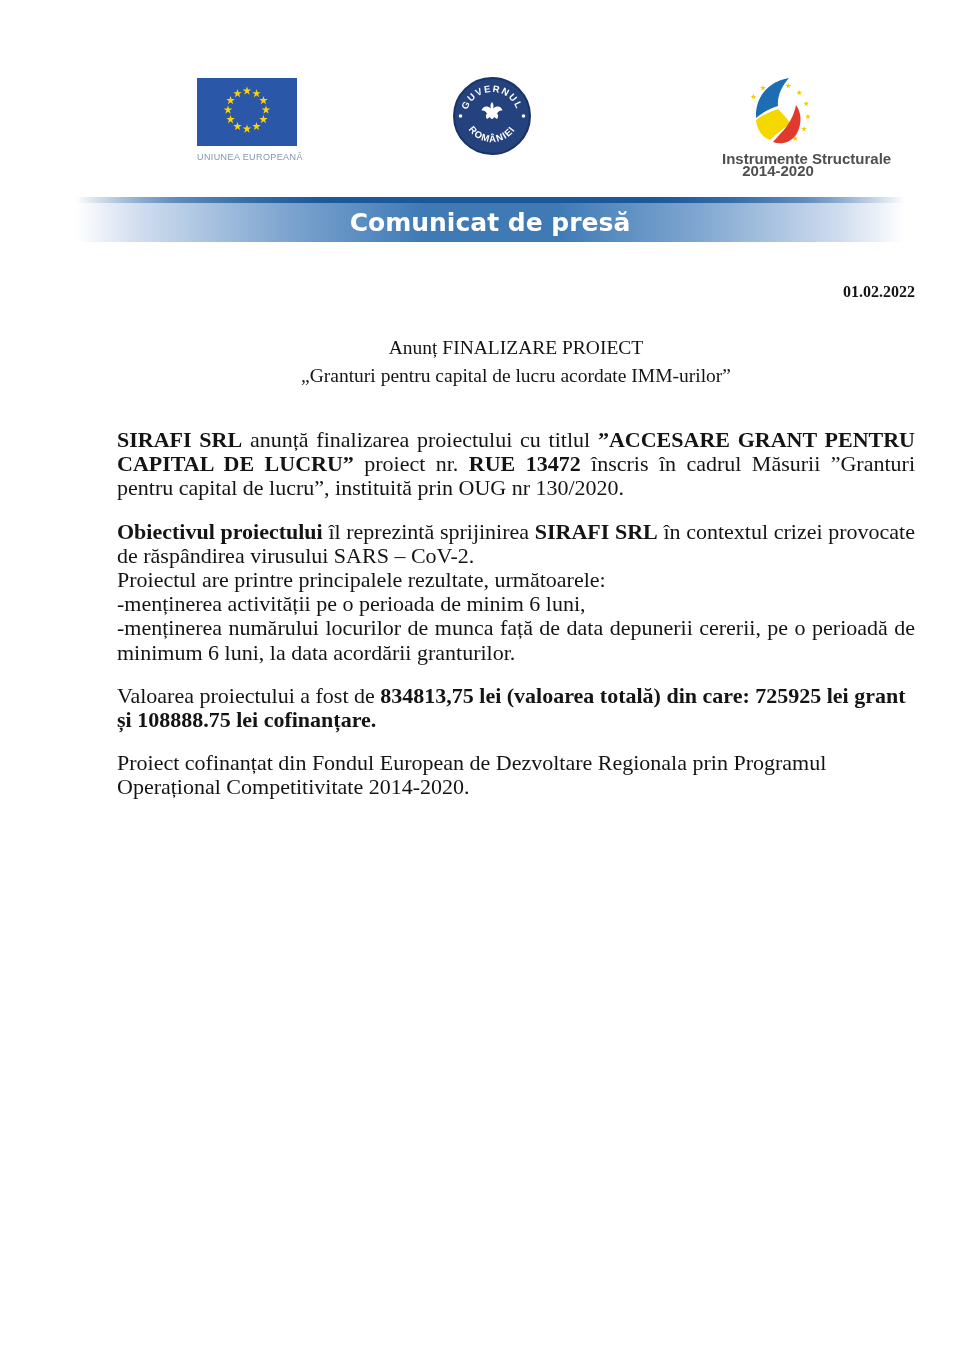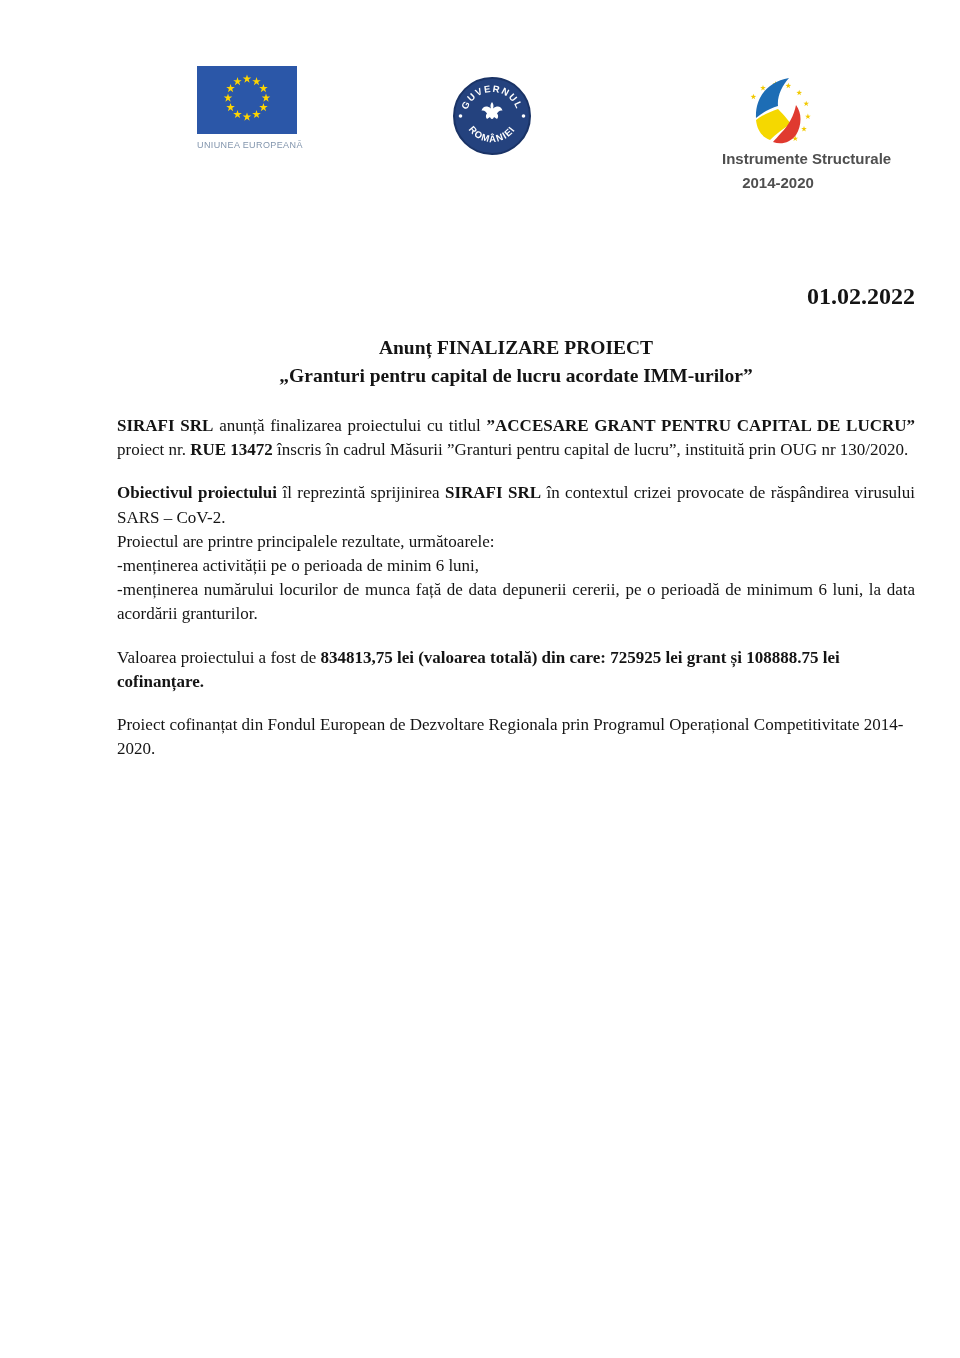--- a/index.html
+++ b/index.html
@@ -8,21 +8,21 @@
     width: 960px;
     height: 1358px;
     background: #ffffff;
     overflow: hidden;
     font-family: "Liberation Serif", serif;
     color: #141414;
   }
 
   
   .logo-block { position: absolute; text-align: center; }
-  #eu-block   { left: 178px; top: 66px;  width: 95px; padding-left: 19px; }
+  #eu-block   { left: 178px; top: 78px;  width: 95px; padding-left: 19px; }
   #gov-block  { left: 452px; top: 76px;  width: 80px;  }
   #is-block   { left: 722px; top: 66px;  width: 112px; }
   .logo-block svg { display: block; margin: 0 auto; }
   .logo-caption {
     font-family: "Liberation Sans", sans-serif;
     font-size: 9px;
     letter-spacing: 0.4px;
     color: #8295ad;
     margin-top: 6px;
     white-space: nowrap;
@@ -57,32 +57,32 @@
     display: flex; align-items: center; justify-content: center;
     font-family: "DejaVu Sans", sans-serif;
     font-weight: bold;
     font-size: 25px;
     color: #ffffff;
   }
 
   
   #date-line {
     position: absolute; top: 283px; right: 45px;
-    font-weight: bold; font-size: 24px; text-align: center;
+    font-weight: bold; font-size: 16px; text-align: center;
   }
   #doc-title {
     position: absolute; left: 117px; top: 334px; width: 798px;
-    text-align: center; font-weight: bold;
+    text-align: center; font-weight: normal;
     font-size: 19.5px; line-height: 27.5px;
   }
 
   
   #content {
-    position: absolute; left: 117px; top: 414px; width: 798px;
-    font-size: 17px; line-height: 24.2px;
+    position: absolute; left: 117px; top: 428px; width: 798px;
+    font-size: 22px; line-height: 24.2px;
   }
   #content p { margin: 0; }
   .gap       { margin-top: 19px !important; }
   .justify   { text-align: justify; }
   #contact-block { margin-top: 38px; font-weight: bold; }
   #contact-block div { line-height: 24.2px; }
 </style>
 </head>
 <body>
 
@@ -142,23 +142,27 @@
         <use href="#star" transform="translate(73.2,37.7) scale(0.5)"></use>
         <use href="#star" transform="translate(74.9,50.6) scale(0.5)"></use>
         <use href="#star" transform="translate(71,63) scale(0.5)"></use>
         <use href="#star" transform="translate(62.2,72.6) scale(0.5)"></use>
       </g>
       <path fill="#1d6db5" d="M56,12 C34,16 22,32 23,52 C30,46 38,42 45,40 C44,30 49,20 56,12 Z"></path>
       <path fill="#f5d800" d="M23,54 C24,64 29,71 37,74 C43,68 51,62 58,58 C53,51 48,46 45,43 C37,46 29,49 23,54 Z"></path>
       <path fill="#e03a2f" d="M40,76 C48,79 57,77 63,69 C69,59 69,47 63,39 C61,49 56,59 48,67 C45,70.5 42,73.5 40,76 Z"></path>
     </svg>
     <div class="is-caption">Instrumente Structurale</div>
-    <div class="is-caption" style="margin-top:12px;">2014-2020</div>
+    <div class="is-caption" style="margin-top:0;">2014-2020</div>
   </div>
 
+  <div id="banner">
+    <div id="banner-stripe"></div>
+    <div id="banner-title">Comunicat de presă</div>
+  </div>
 
   <div id="date-line">01.02.2022</div>
 
   <div id="doc-title">
     <div>Anunț FINALIZARE PROIECT</div>
     <div>„Granturi pentru capital de lucru acordate IMM-urilor”</div>
   </div>
 
   <div id="content">
     <p class="justify"><b>SIRAFI SRL</b><span> anunță finalizarea proiectului cu titlul </span><b>”ACCESARE GRANT PENTRU CAPITAL DE LUCRU”</b><span> proiect nr. </span><b>RUE 13472</b><span> înscris în cadrul Măsurii ”Granturi pentru capital de lucru”, instituită prin OUG nr 130/2020.</span></p>

